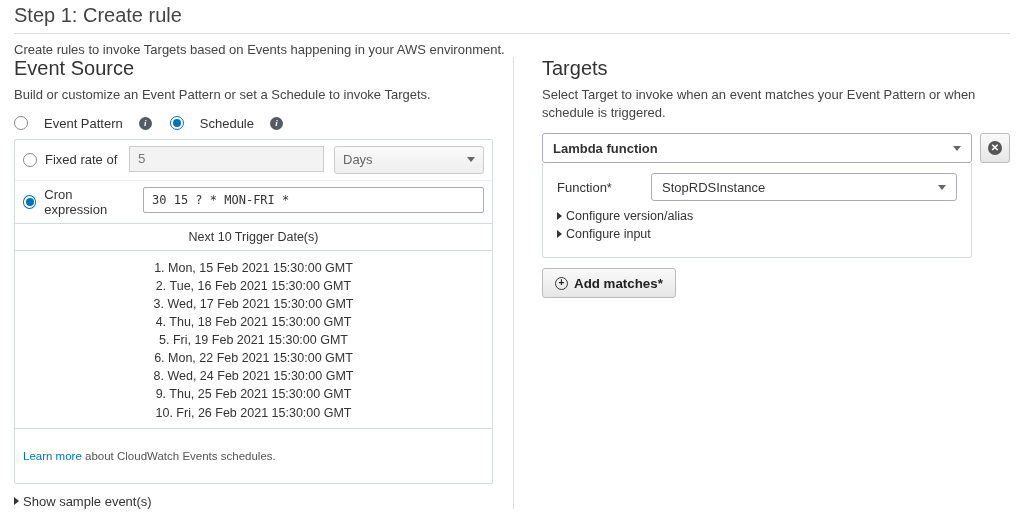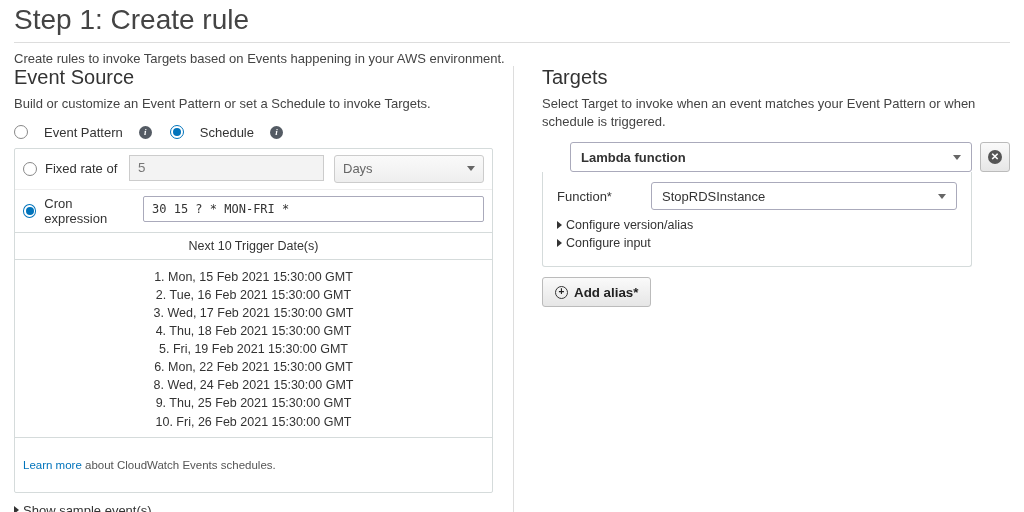--- a/index.html
+++ b/index.html
@@ -6,21 +6,21 @@
   body {
     margin: 0;
     font-family: "Amazon Ember", "Helvetica Neue", Arial, sans-serif;
     font-size: 13px;
     color: #333;
     background: #fff;
     width: 1024px;
   }
   .page { padding: 0 14px 10px 14px; }
   h1 {
-    font-size: 28px;
+    font-size: 20px;
     font-weight: 400;
     color: #444;
     margin: 4px 0 6px 0;
   }
   .rule-hr { border-top: 1px solid #ddd; margin-bottom: 8px; }
   .subtitle { color: #444; margin-bottom: 0; }
   .cols { display: flex; }
   .col-left { width: 500px; padding-right: 20px; border-right: 1px solid #ddd; }
   .col-right { flex: 1; padding-left: 28px; }
   h2 {
@@ -103,21 +103,21 @@
   .learn-row a { color: #0073bb; text-decoration: none; }
 
   .expander { margin-top: 10px; cursor: pointer; display: inline-flex; align-items: center; gap: 4px; }
   .caret-right {
     width: 0; height: 0;
     border-top: 4px solid transparent;
     border-bottom: 4px solid transparent;
     border-left: 5px solid #333;
   }
 
-  .target-top { display: flex; gap: 8px; align-items: center; margin-left: 28px; }
+  .target-top { display: flex; gap: 8px; align-items: center; }
   .target-select {
     flex: 1;
     height: 30px;
     border: 1px solid #aab;
     border-radius: 3px;
     background: #fff;
     display: flex; align-items: center; justify-content: space-between;
     padding: 0 10px;
     font-weight: bold;
   }
@@ -268,18 +268,18 @@
           <span>Configure version/alias</span>
         </div>
         <div class="sub-expander">
           <span class="caret-right"></span>
           <span>Configure input</span>
         </div>
       </div>
 
       <button class="add-target-btn">
         <span class="plus-circle">+</span>
-        <span>Add alias*</span>
+        <span>Add matches*</span>
       </button>
     </div>
   </div>
 
 </div>
 
 </body></html>

